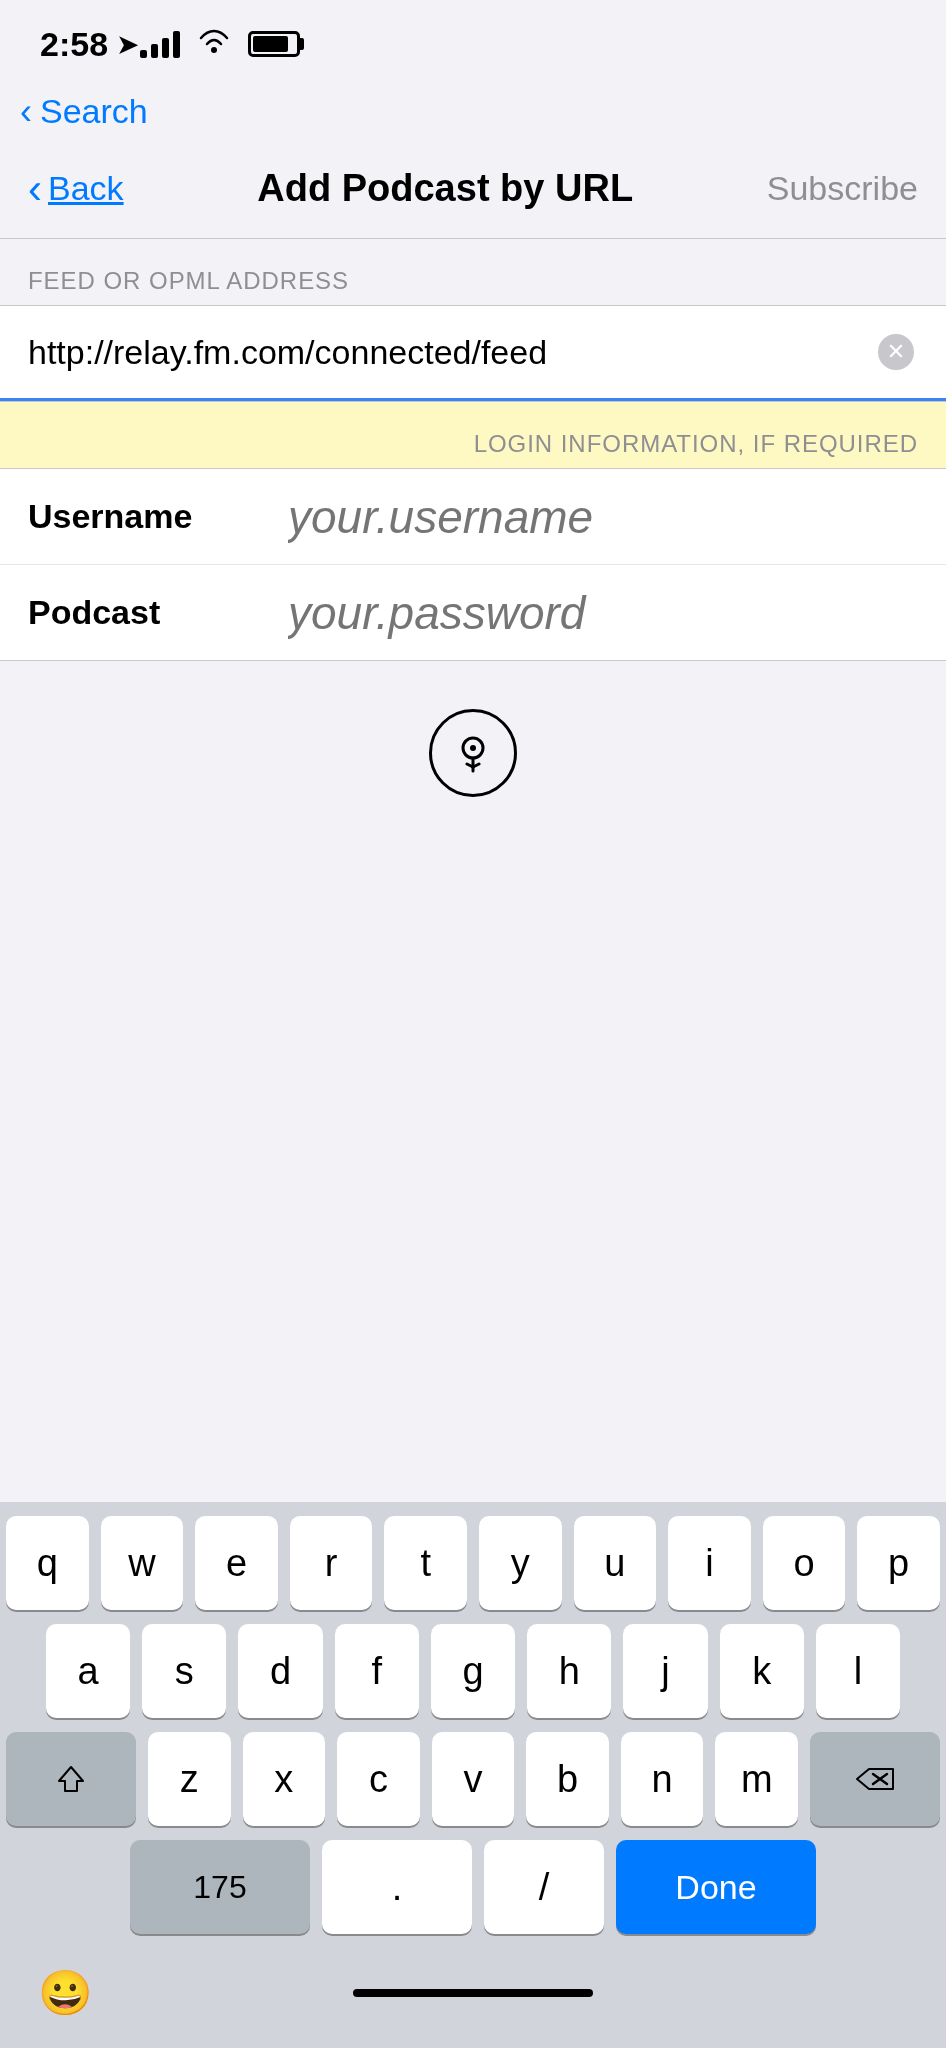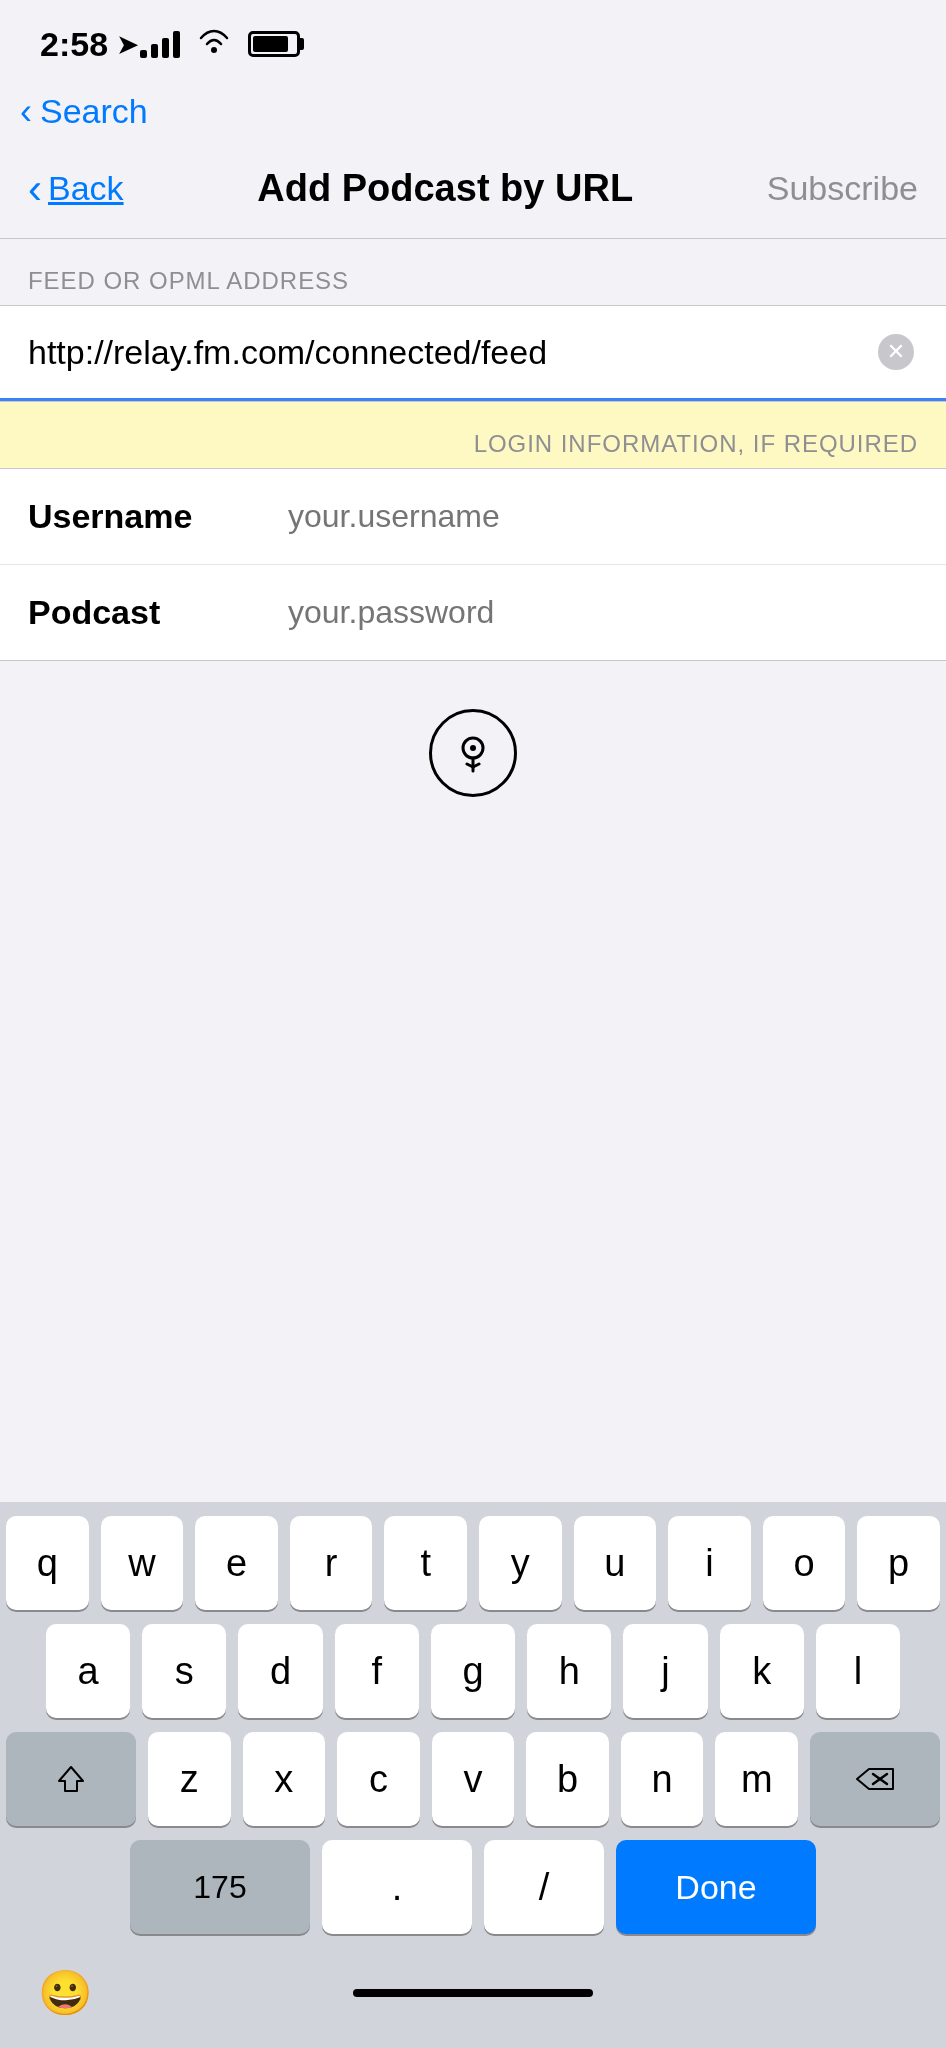--- a/index.html
+++ b/index.html
@@ -210,23 +210,24 @@
       font-size: 34px;
       font-weight: 600;
       color: #000;
       width: 260px;
       flex-shrink: 0;
     }
     .form-input {
       flex: 1;
       border: none;
       outline: none;
-      font-size: 32px;
+      font-size: 46px;
       color: #c7c7cc;
       background: transparent;
+      font-style: italic;
     }
 
     
     .password-manager-area {
       background: #f2f2f7;
       display: flex;
       align-items: center;
       justify-content: center;
       padding: 48px 0;
     }

